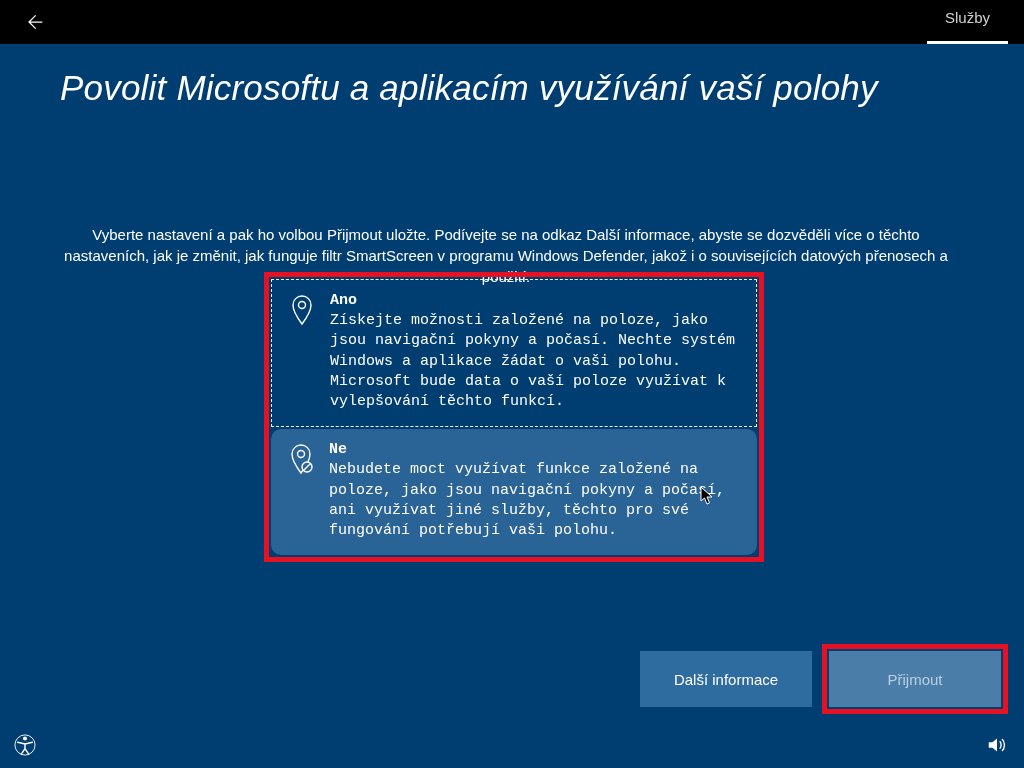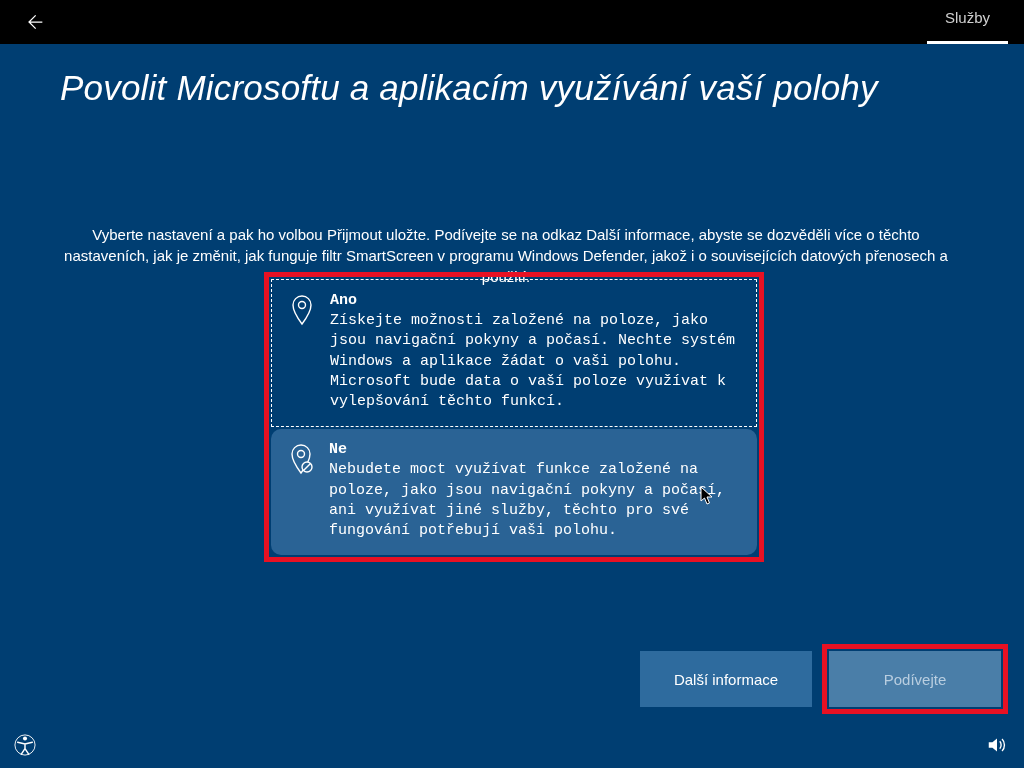--- a/index.html
+++ b/index.html
@@ -199,21 +199,21 @@
     <path d="M1 1 L1 15 L4.5 12 L7 18 L9.5 17 L7 11 L12 11 Z" fill="#000" stroke="#fff" stroke-width="1"></path>
   </svg>
 </div>
 
 <div class="bottom-btns">
   <div class="btn btn-secondary">
     <span>Další informace</span>
   </div>
   <div class="btn-primary-wrap">
     <div class="btn btn-primary">
-      <span>Podívejte</span>
+      <span>Přijmout</span>
     </div>
   </div>
 </div>
 
 <div class="sys-ease">
   <svg viewBox="0 0 24 24">
     <circle cx="12" cy="5" r="2.2" stroke="none"></circle>
     <path d="M4 9 L12 11 L20 9 M12 11 V16 M12 16 L8 22 M12 16 L16 22" stroke="#fff" stroke-width="1.6" fill="none" stroke-linecap="round"></path>
     <circle cx="12" cy="12" r="11" stroke="#fff" stroke-width="1" fill="none"></circle>
   </svg>

